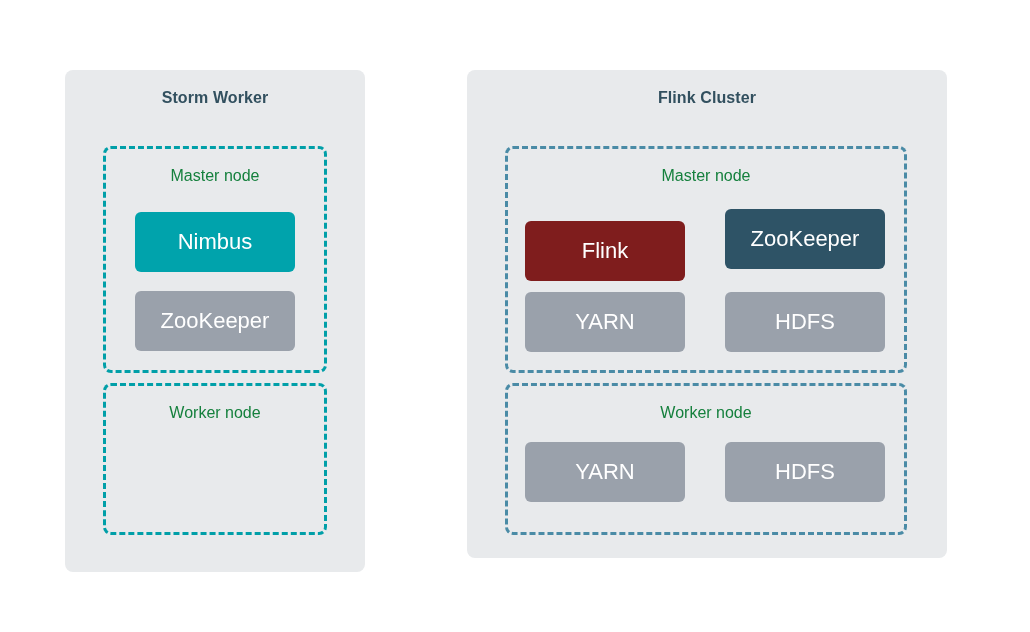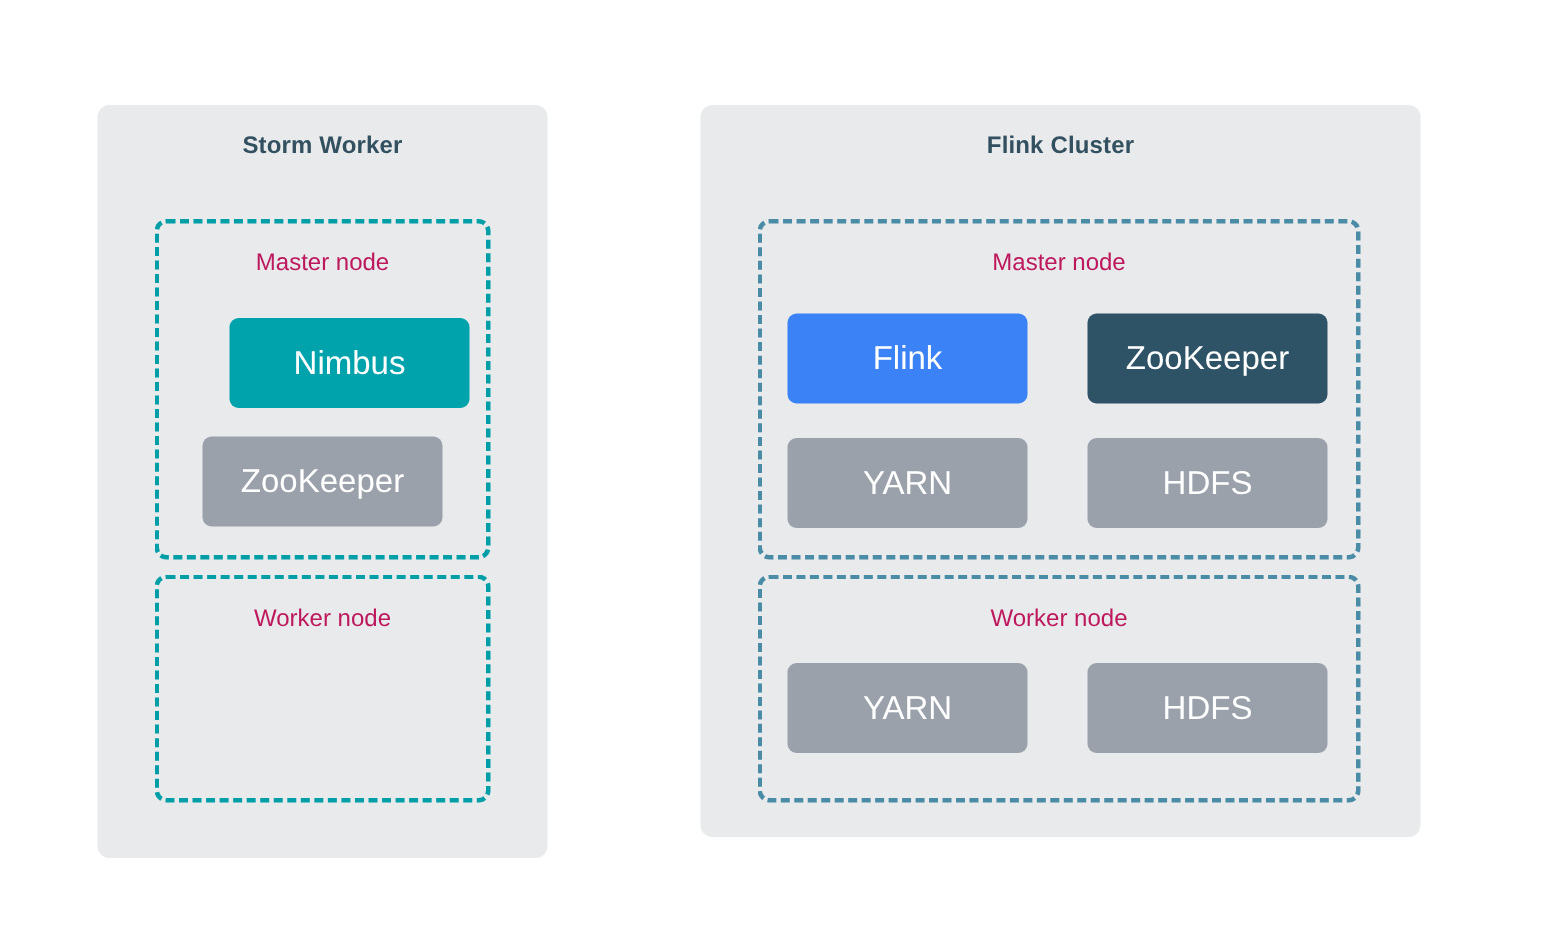--- a/index.html
+++ b/index.html
@@ -51,21 +51,21 @@
     box-sizing: border-box;
   }
   .node-group-label {
     position: absolute;
     left: 0;
     right: 0;
     top: 18px;
     text-align: center;
     font-size: 16px;
     font-weight: normal;
-    color: #be185d;
+    color: #15803d;
   }
   .teal-border  { border-color: #009fa8; }
   .steel-border { border-color: #4a8ba6; }
 
   
   .storm-master { left: 38px; top: 76px;  width: 224px; height: 227px; }
   .storm-worker { left: 38px; top: 313px; width: 224px; height: 152px; }
   
   .flink-master { left: 38px; top: 76px;  width: 402px; height: 227px; }
   .flink-worker { left: 38px; top: 313px; width: 402px; height: 152px; }
@@ -80,25 +80,25 @@
     align-items: center;
     justify-content: center;
     color: #ffffff;
     font-size: 22px;
     font-weight: normal;
     box-sizing: border-box;
     white-space: nowrap;
   }
   .fill-teal  { background: #00a3ac; }
   .fill-gray  { background: #9aa1ab; }
-  .fill-steel { background: #3b82f6; }
+  .fill-steel { background: #7f1d1d; margin-top: 12px; }
   .fill-dark  { background: #2e5366; }
 
   
-  .storm-nimbus     { left: 70px; top: 142px; margin-left: 18px; }
+  .storm-nimbus     { left: 70px; top: 142px; }
   .storm-zookeeper  { left: 70px; top: 221px; }
   .storm-supervisor { left: 70px; top: 373px; }
 
   
   .flink-flink      { left: 58px;  top: 139px; }
   .flink-zookeeper  { left: 258px; top: 139px; }
   .flink-yarn-m     { left: 58px;  top: 222px; }
   .flink-hdfs-m     { left: 258px; top: 222px; }
   .flink-yarn-w     { left: 58px;  top: 372px; }
   .flink-hdfs-w     { left: 258px; top: 372px; }

